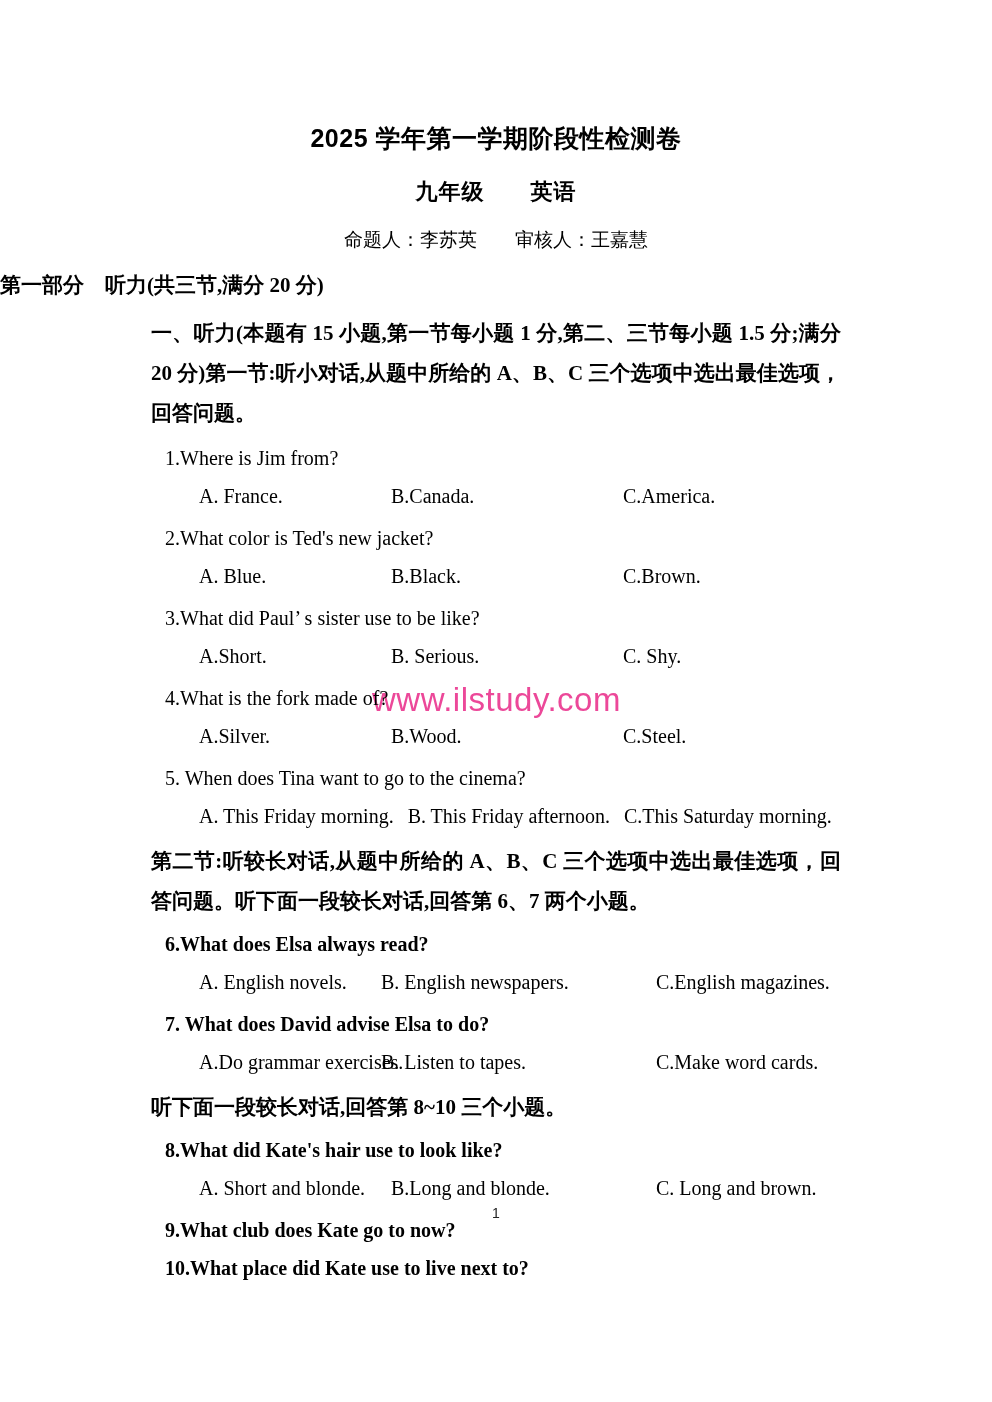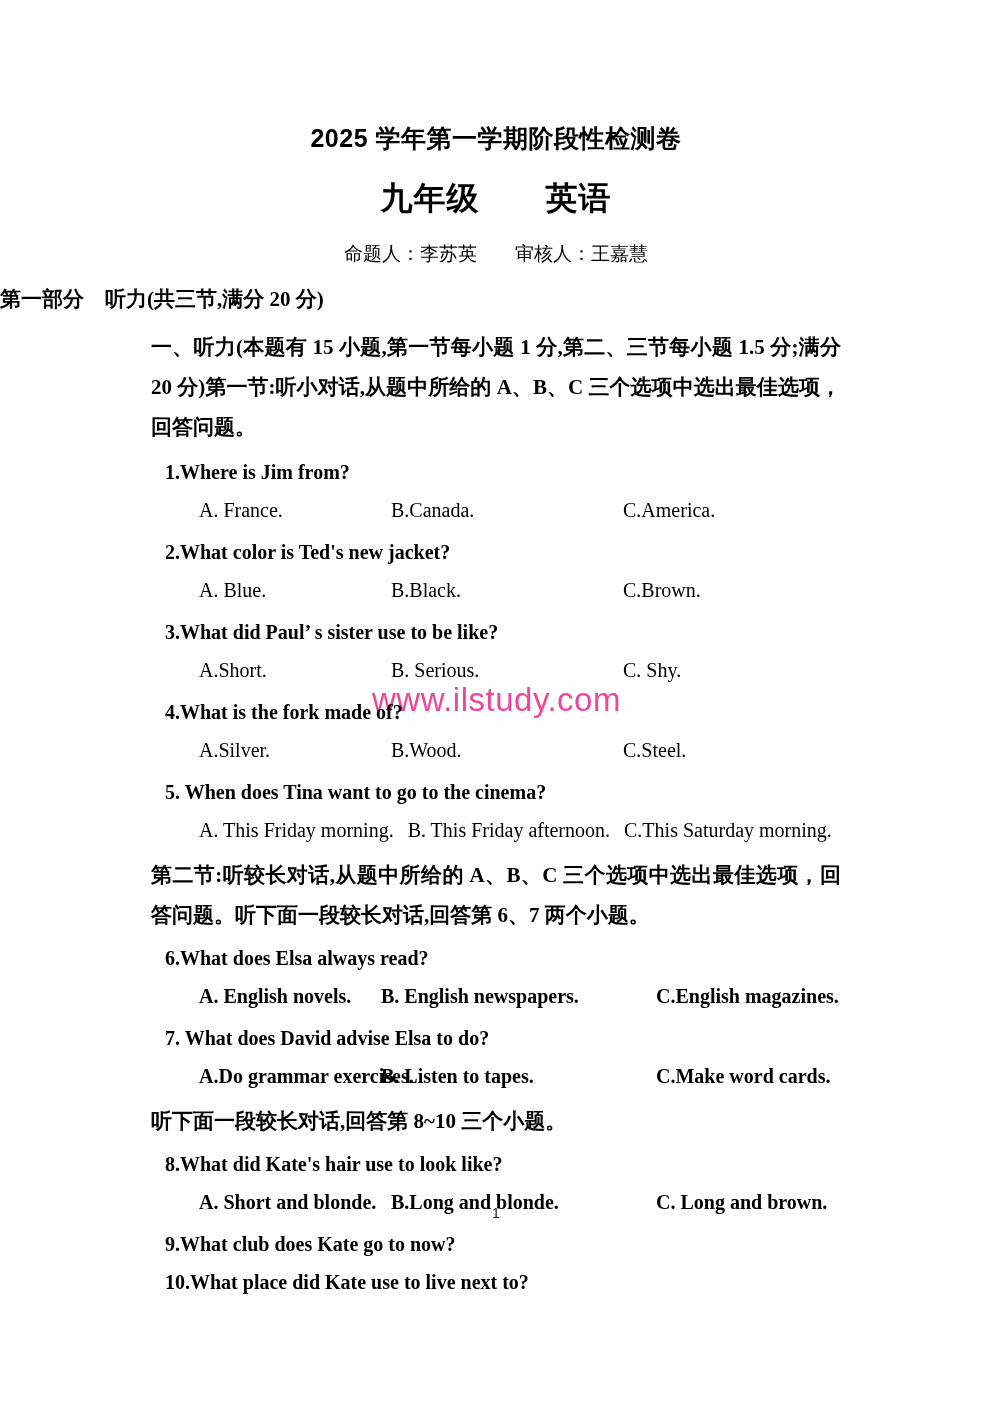--- a/index.html
+++ b/index.html
@@ -48,21 +48,21 @@
     font-family: "Liberation Sans", "DejaVu Sans", sans-serif;
     font-weight: bold;
     font-size: 25px;
     letter-spacing: 0.5px;
     margin: 0 0 22px 0;
   }
   .doc-subtitle {
     text-align: center;
     font-family: "Liberation Sans", "DejaVu Sans", sans-serif;
     font-weight: bold;
-    font-size: 32px;
+    font-size: 22px;
     letter-spacing: 1px;
     margin: 0 0 20px 0;
   }
   .doc-authors {
     text-align: center;
     font-size: 19px;
     margin: 0 0 18px 0;
   }
   .doc-part {
     text-align: left;
@@ -94,37 +94,36 @@
     text-align: justify;
     margin: 6px 0 4px 0;
   }
 
   .q-line {
     font-size: 20px;
     line-height: 38px;
     margin: 0;
     padding-left: 14px;
     white-space: nowrap;
-    font-weight: bold;
   }
   .q-line.bold { font-weight: bold; }
 
   .opt-row {
     line-height: 38px;
     margin: 0 0 4px 0;
     position: relative;
     height: 38px;
   }
   .opt {
     position: absolute;
     font-size: 20px;
     white-space: nowrap;
     top: 0;
   }
-  .opt.bold { font-weight: bold; }
+  .opt.bold { font-weight: normal; }
 
   
   .col-a { left: 48px; }
   .col-b { left: 240px; }
   .col-c { left: 472px; }
   .col-c-far { left: 505px; }
   .col-b-near { left: 230px; }
 
   
   .opt-inline {

